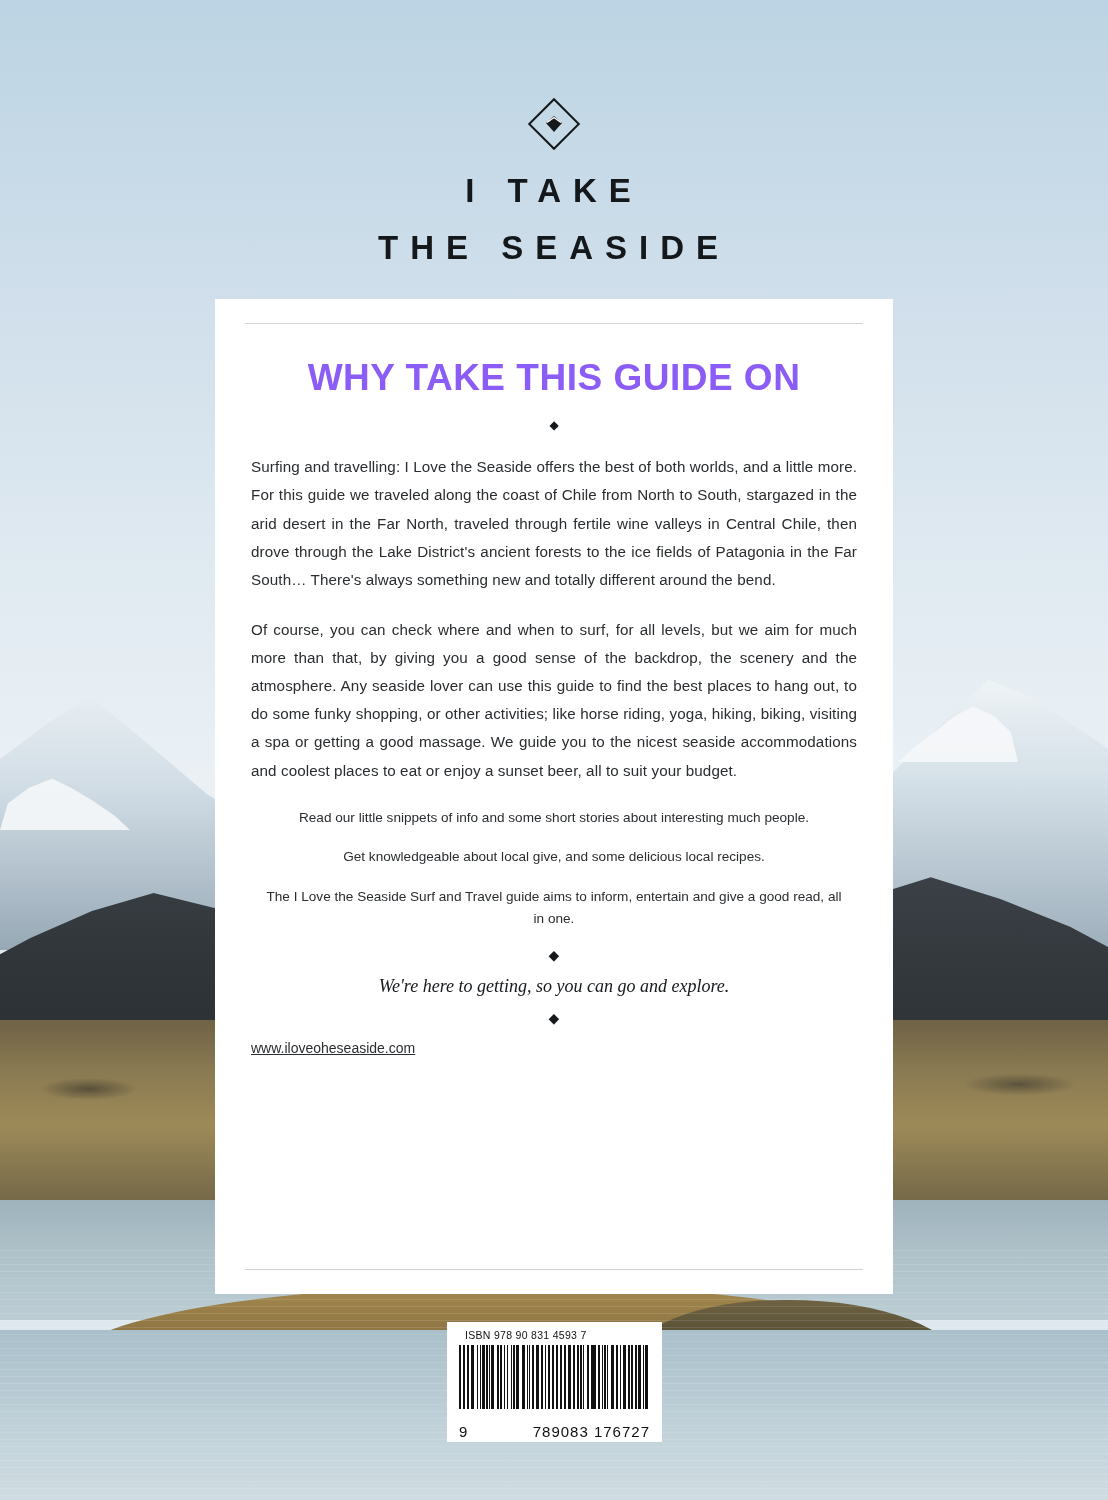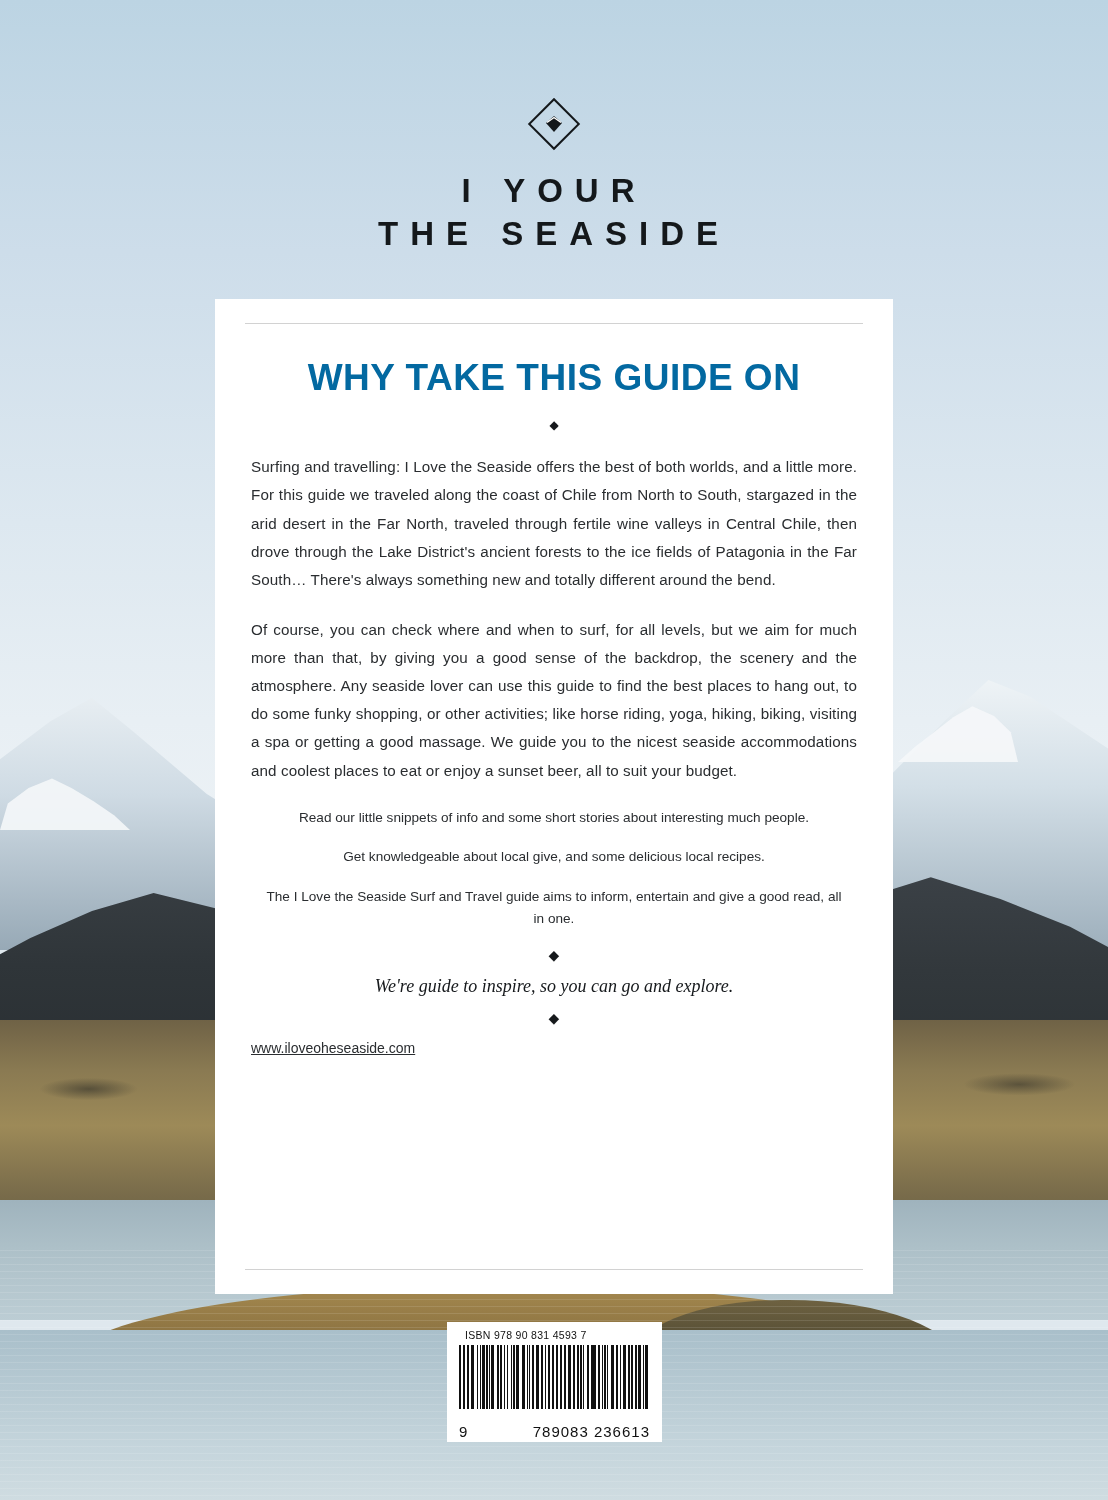--- a/index.html
+++ b/index.html
@@ -117,21 +117,21 @@
   }
   .logo-mark { width: 56px; height: 56px; margin: 0 auto 22px; }
   .logo-l1 {
     font-size: 33px;
     letter-spacing: 12px;
     font-weight: 700;
     font-family: "Liberation Sans Narrow", "Liberation Sans", sans-serif;
     line-height: 1;
   }
   .logo-l2 {
-    margin-top: 10px;
+    margin-top: 24px;
     font-size: 33px;
     letter-spacing: 12px;
     font-weight: 700;
     font-family: "Liberation Sans Narrow", "Liberation Sans", sans-serif;
     line-height: 1;
   }
 
   
   .card {
     position: absolute;
@@ -148,21 +148,21 @@
     height: 100%;
     padding: 26px 6px 10px;
   }
   .headline {
     text-align: center;
     font-family: "Liberation Sans Narrow", "Liberation Sans", sans-serif;
     font-weight: 700;
     font-size: 37px;
     letter-spacing: 0.5px;
     line-height: 1.28;
-    color: #0369a1;
+    color: #8b5cf6;
     margin: 4px 0 0;
   }
   .diamond-sm {
     text-align: center;
     color: #16191c;
     font-size: 12px;
     line-height: 1;
     margin: 18px 0 22px;
   }
   .body-p {
@@ -268,21 +268,21 @@
 </div>
 
 <div class="logo">
   <div class="logo-mark">
     <svg viewBox="0 0 56 56" width="56" height="56" aria-hidden="true">
       <rect x="10.5" y="10.5" width="35" height="35" transform="rotate(45 28 28)" fill="none" stroke="#14181b" stroke-width="2"></rect>
       <path d="M28 20 L36 27 L28 36 L20 27 Z" fill="#14181b"></path>
       <path d="M21 26.5 L28 21.5 L35 26.5" fill="none" stroke="#ffffff" stroke-width="1.4"></path>
     </svg>
   </div>
-  <div class="logo-l1">I YOUR</div>
+  <div class="logo-l1">I TAKE</div>
   <div class="logo-l2">THE SEASIDE</div>
 </div>
 
 <div class="card">
   <div class="card-inner">
 
     <div class="headline">
       <div>WHY TAKE THIS GUIDE ON</div>
     </div>
 
@@ -290,21 +290,21 @@
 
     <p class="body-p">Surfing and travelling: I Love the Seaside offers the best of both worlds, and a little more. For this guide we traveled along the coast of Chile from North to South, stargazed in the arid desert in the Far North, traveled through fertile wine valleys in Central Chile, then drove through the Lake District's ancient forests to the ice fields of Patagonia in the Far South… There's always something new and totally different around the bend.</p>
     <p class="body-p">Of course, you can check where and when to surf, for all levels, but we aim for much more than that, by giving you a good sense of the backdrop, the scenery and the atmosphere. Any seaside lover can use this guide to find the best places to hang out, to do some funky shopping, or other activities; like horse riding, yoga, hiking, biking, visiting a spa or getting a good massage. We guide you to the nicest seaside accommodations and coolest places to eat or enjoy a sunset beer, all to suit your budget.</p>
 
 
     <div class="snippet">Read our little snippets of info and some short stories about interesting much people.</div>
     <div class="snippet">Get knowledgeable about local give, and some delicious local recipes.</div>
     <div class="snippet">The I Love the Seaside Surf and Travel guide aims to inform, entertain and give a good read, all in one.</div>
 
     <div class="diamond-md">◆</div>
-    <div class="tagline">We're guide to inspire, so you can go and explore.</div>
+    <div class="tagline">We're here to getting, so you can go and explore.</div>
     <div class="diamond-md">◆</div>
 
     <a class="weburl" href="#">www.iloveoheseaside.com</a>
   </div>
 </div>
 
 <div class="barcode-box">
   <div class="isbn-text">ISBN  978 90 831 4593 7</div>
   <div class="bars" id="bars">
       <i style="width:2px"></i>
@@ -407,15 +407,15 @@
       <i class="sp" style="width:1px"></i>
       <i style="width:3px"></i>
       <i class="sp" style="width:2px"></i>
       <i style="width:1px"></i>
       <i class="sp" style="width:2px"></i>
       <i style="width:3px"></i>
       <i class="sp" style="width:2px"></i>
     </div>
   <div class="barnum">
     <span>9</span>
-    <span>789083 236613</span>
+    <span>789083 176727</span>
   </div>
 </div>
 
 </body></html>

